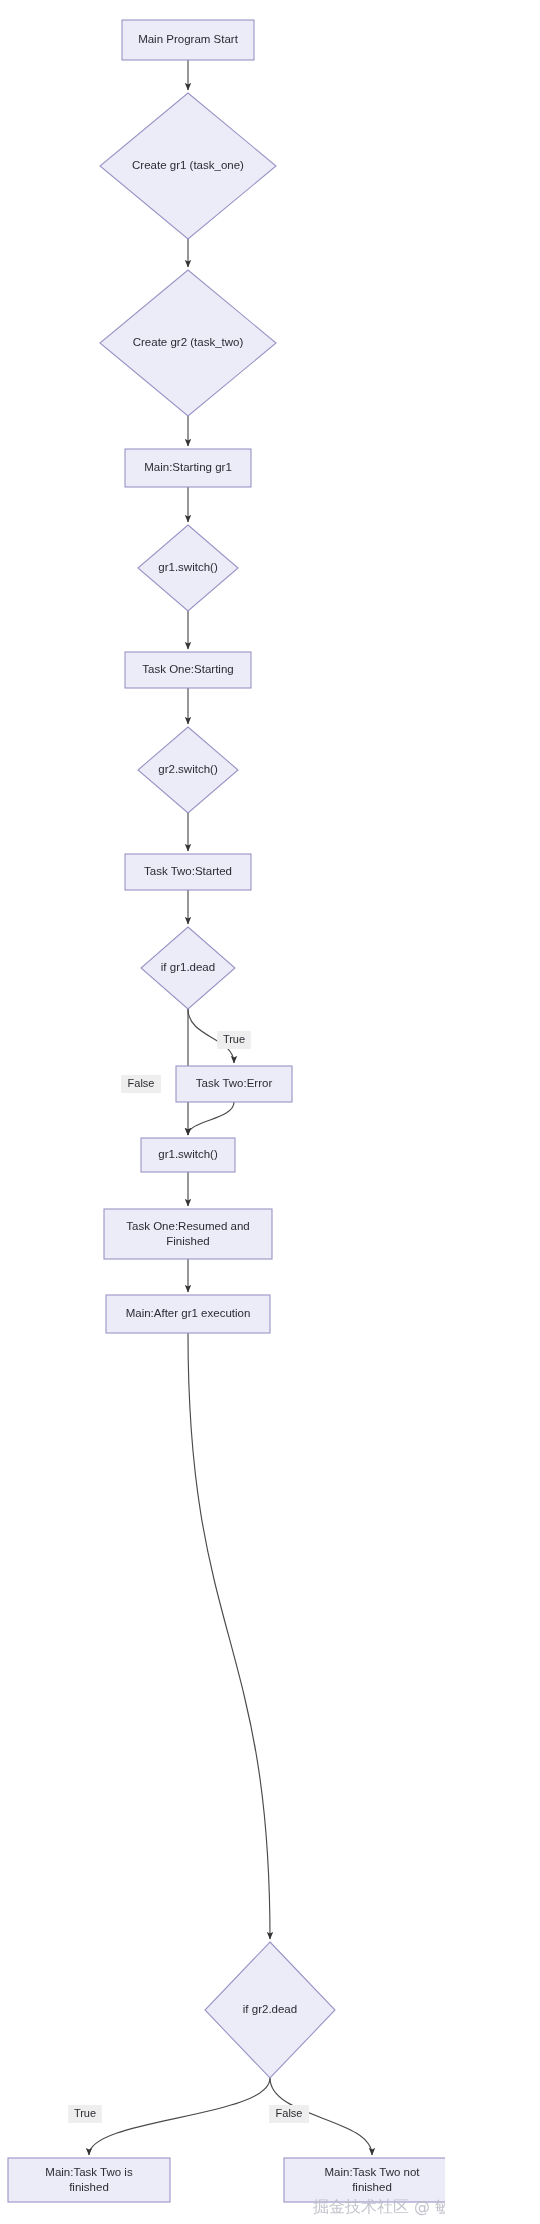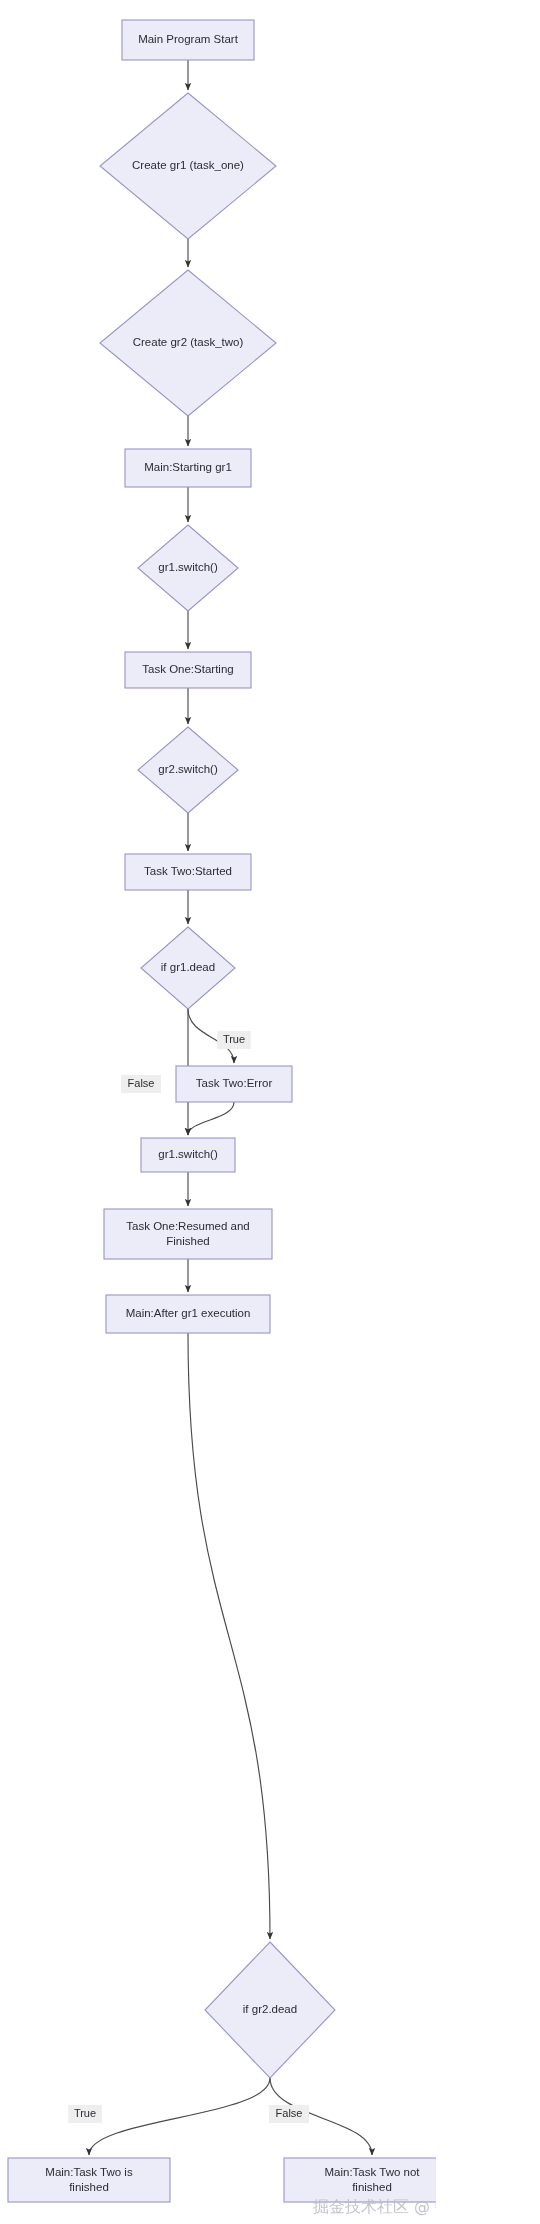--- a/index.html
+++ b/index.html
@@ -9,20 +9,21 @@
   }
   body {
     font-family: "Liberation Sans", sans-serif;
   }
   #canvas-wrap {
     position: relative;
     width: 436px;
     height: 2224px;
     background: #ffffff;
     overflow: hidden;
+    padding-left: 9px;
   }
   #flow-svg {
     position: absolute;
     top: 0;
     left: 0;
     width: 540px;
     height: 2224px;
     display: block;
   }
   .node-shape {

